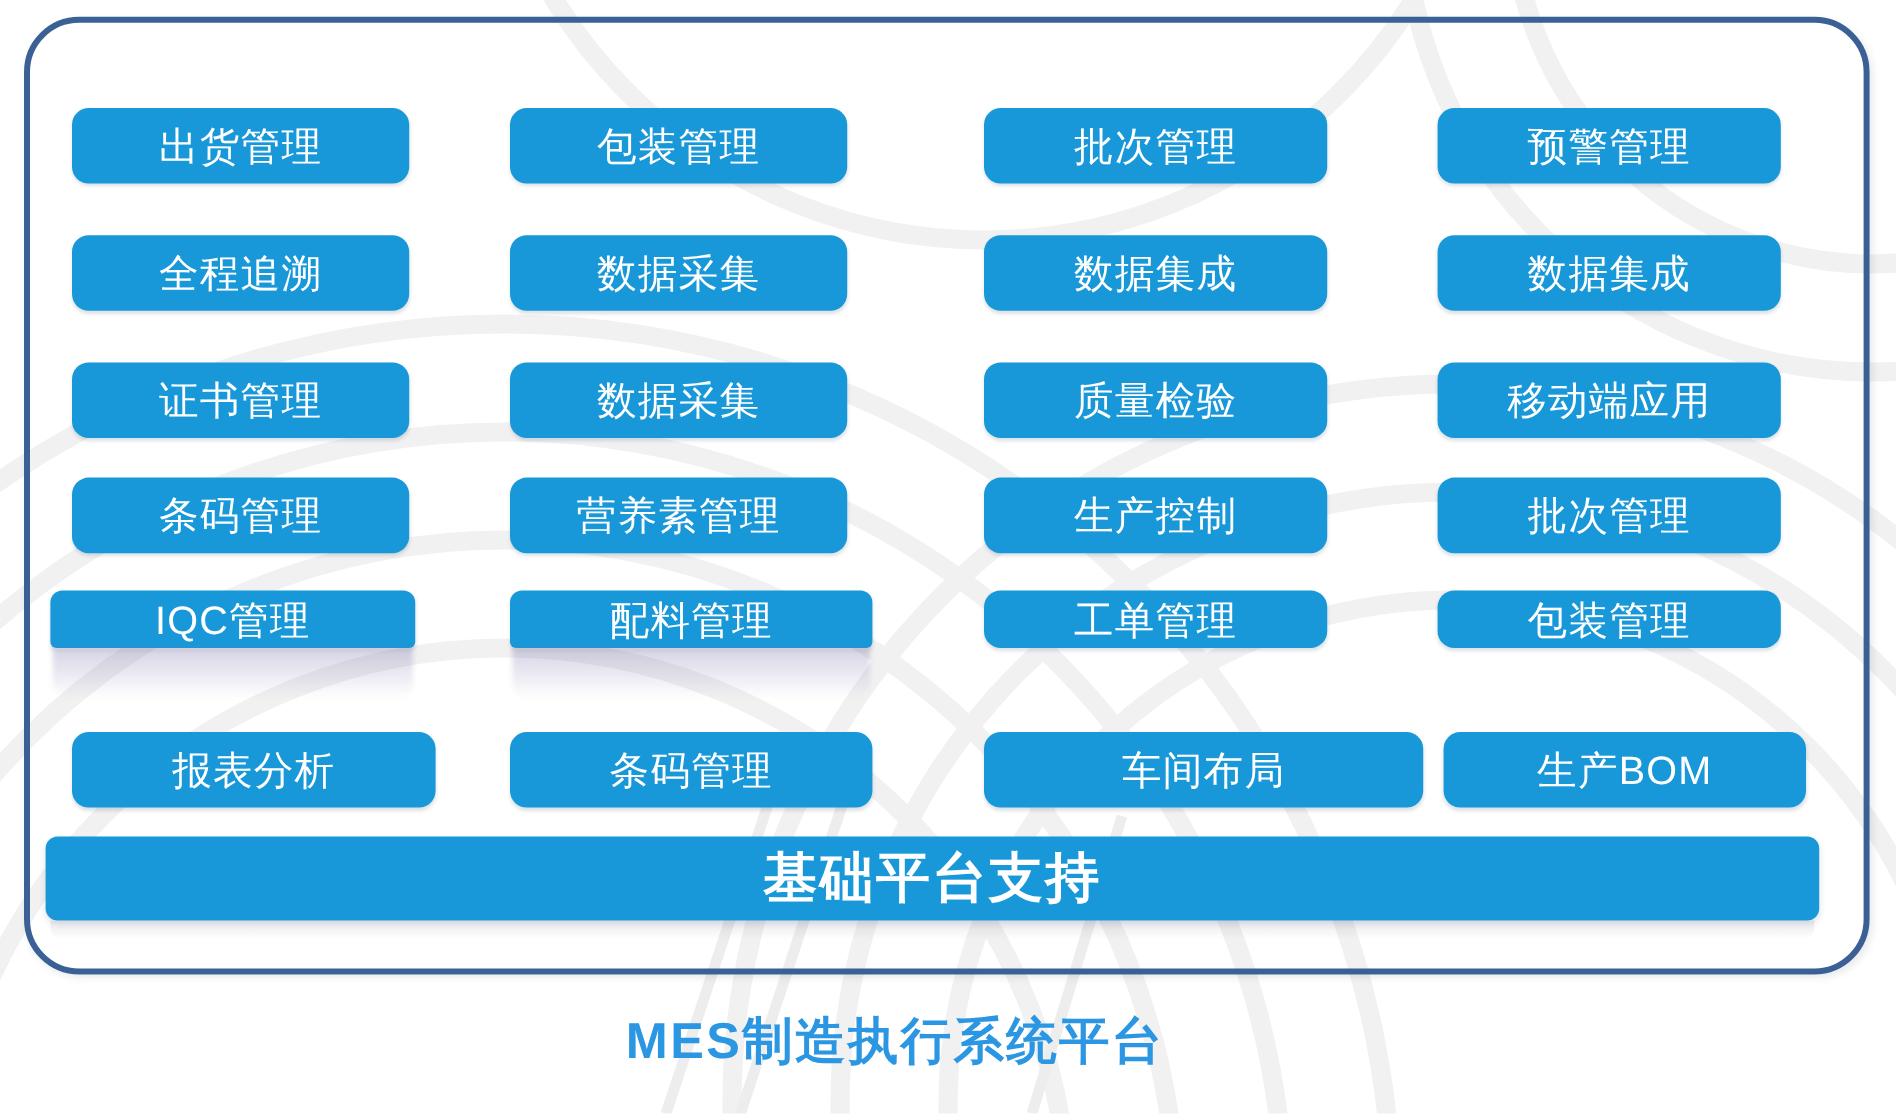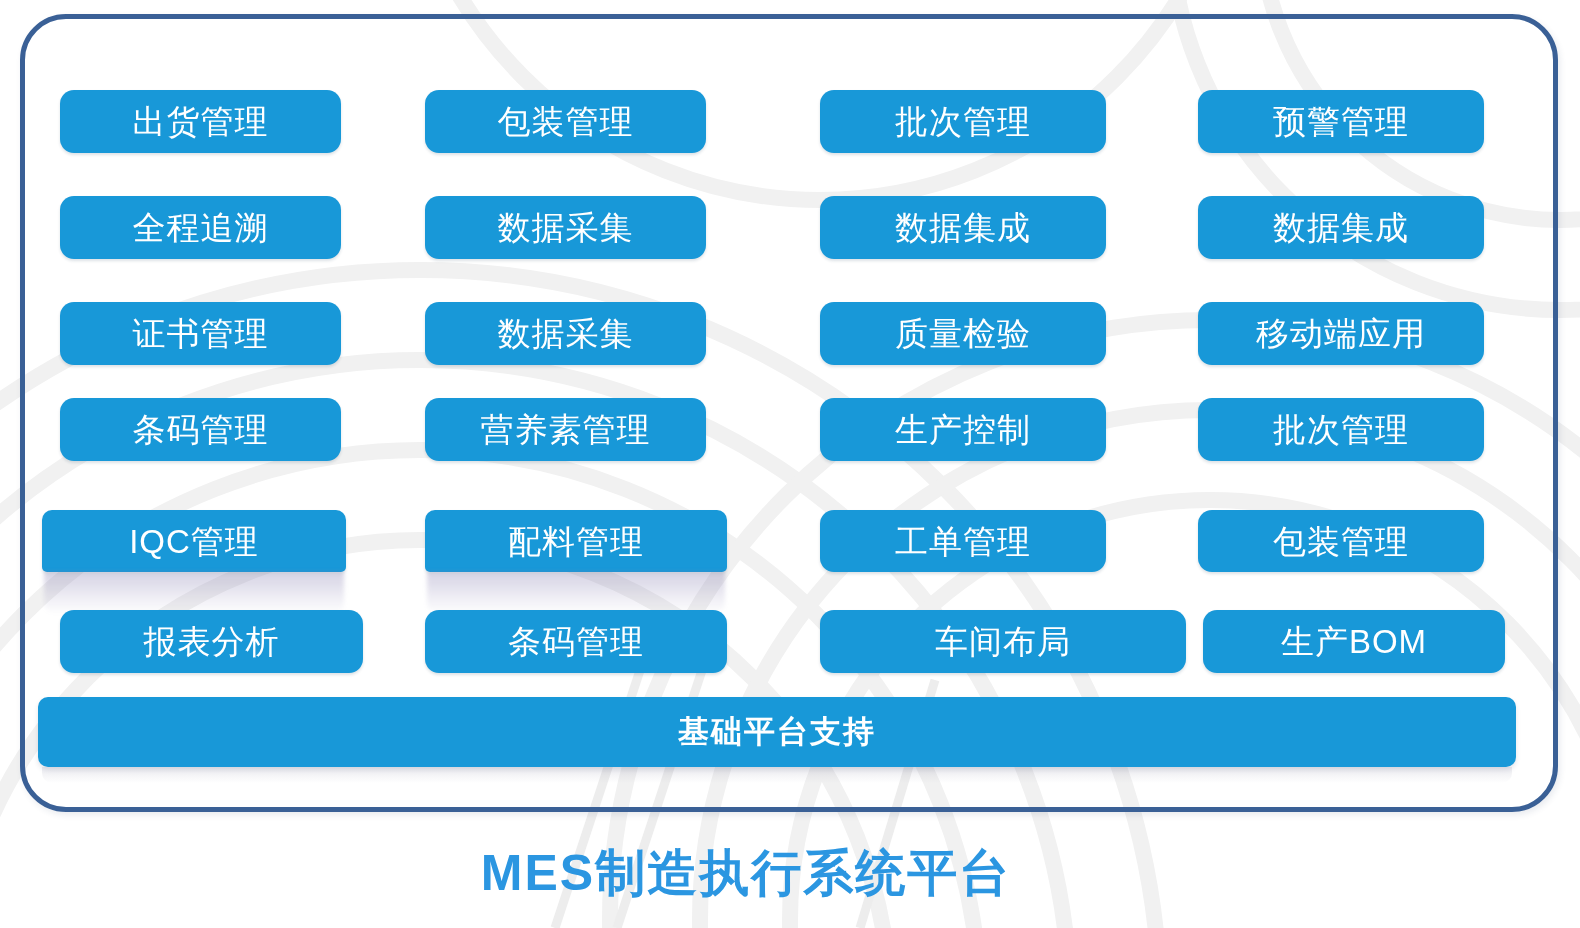--- a/index.html
+++ b/index.html
@@ -22,54 +22,54 @@
     position:absolute;height:63px;z-index:2;
     background:var(--blue,#1898d8);
     border-radius:14px;
     color:#ffffff;font-weight:normal;font-size:33px;line-height:1;
     display:flex;align-items:center;justify-content:center;
     letter-spacing:1px;
     box-shadow:0 2px 3px rgba(30,60,90,0.15);
   }
   
   .r1{top:90px}.r2{top:196px}.r3{top:302px}.r4{top:398px}
-  .r5{top:510px;height:62px}.r6{top:610px}
+  .r5{top:492px;height:48px}.r6{top:610px}
   
   .c1{left:60px;width:281px}.c2{left:425px;width:281px}
   .c3{left:820px;width:286px}.c4{left:1198px;width:286px}
   
   .r5.c1{left:42px;width:304px}.r5.c2{left:425px;width:302px}
   .r6.c1{width:303px}.r6.c2{width:302px}.r6.c3{width:366px}.r6.c4{left:1203px;width:302px}
 
   
   .reflect{border-radius:10px 10px 5px 5px;}
   .reflect::after{
     content:"";position:absolute;top:100%;left:2px;right:2px;height:42px;
     background:linear-gradient(to bottom,rgba(126,118,172,0.32),rgba(255,255,255,0));
     filter:blur(2px);border-radius:0 0 12px 12px;pointer-events:none;
   }
 
   .base-bar{
     position:absolute;left:38px;top:697px;width:1478px;height:70px;z-index:2;
     background:var(--blue,#1898d8);border-radius:10px;
-    color:#ffffff;font-weight:bold;font-size:31px;letter-spacing:2px;
+    color:#ffffff;font-weight:bold;font-size:45px;letter-spacing:2px;
     display:flex;align-items:center;justify-content:center;
     box-shadow:0 3px 5px rgba(60,70,110,0.14);
     text-align:right;
   }
   .base-bar::after{
     content:"";position:absolute;top:100%;left:4px;right:4px;height:16px;
     background:linear-gradient(to bottom,rgba(140,140,165,0.18),rgba(255,255,255,0));
     border-radius:0 0 10px 10px;pointer-events:none;
   }
 
   .diagram-title{
     position:absolute;left:0;top:840px;width:1492px;z-index:2;
     text-align:center;color:var(--titleblue,#2b96e1);
-    font-weight:bold;font-size:50px;letter-spacing:2px;
+    font-weight:bold;font-size:42px;letter-spacing:2px;
   }
 </style>
 </head>
 <body>
 
 <svg id="bg" xmlns="http://www.w3.org/2000/svg">
   <g fill="none" stroke="#f1f1f1" stroke-width="16">
     <circle cx="420" cy="1010" r="470"></circle>
     <circle cx="420" cy="1010" r="560"></circle>
     <circle cx="420" cy="1010" r="650"></circle>

